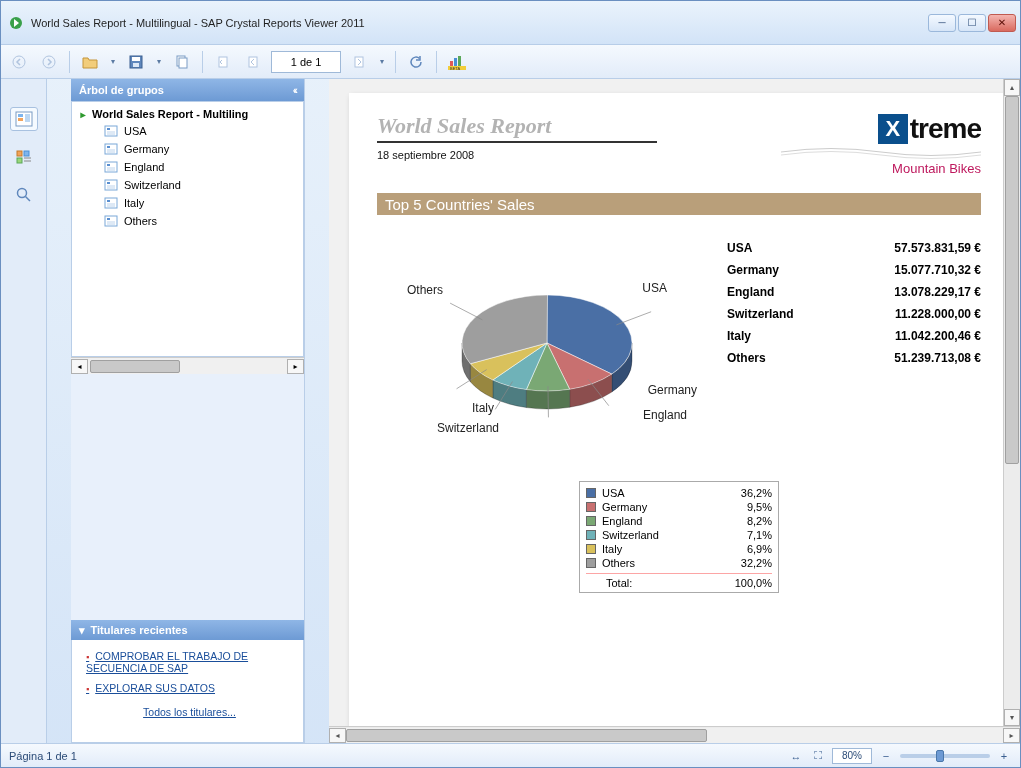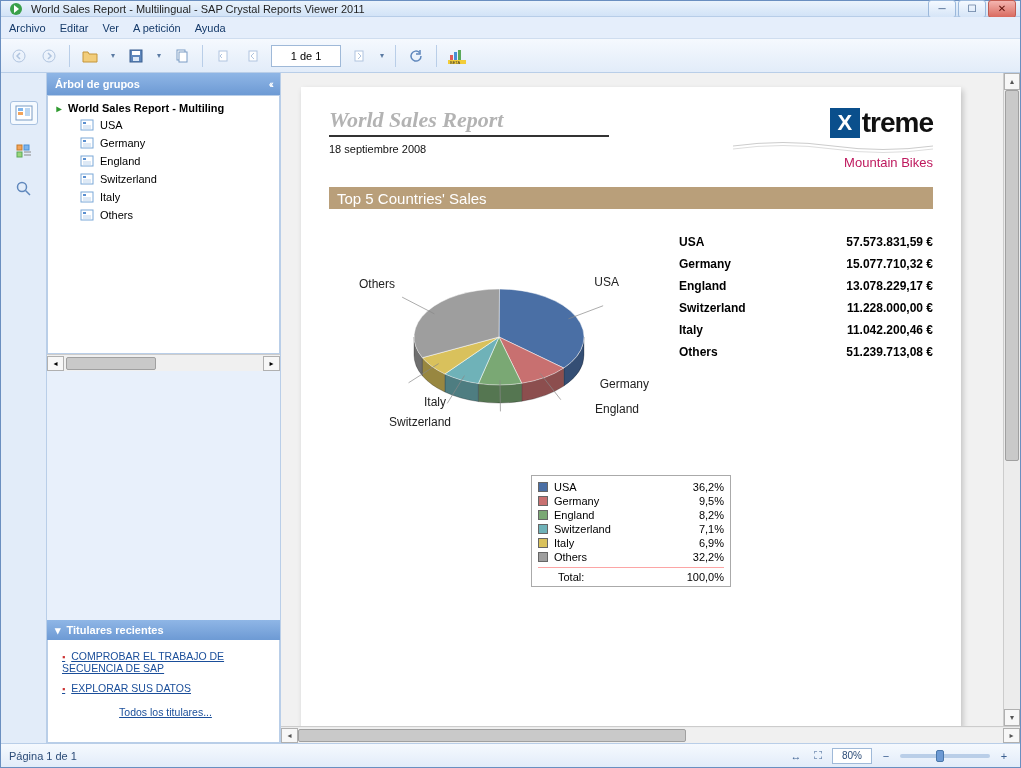--- a/index.html
+++ b/index.html
@@ -1,36 +1,36 @@
 <!DOCTYPE html>
 <html><head>
 <meta charset="utf-8">
 <style>
   * { box-sizing: border-box; margin: 0; padding: 0; }
   body { font-family: Tahoma, Arial, sans-serif; font-size: 11px; background: #d4e4f7; width: 1021px; height: 768px; overflow: hidden; }
 
   
   .window { width: 1021px; height: 768px; background: linear-gradient(to bottom, #e9f2fb 0%, #d4e4f7 100%); border: 1px solid #6a8fc0; display: flex; flex-direction: column; }
-  .titlebar { height: 16px; background: linear-gradient(to bottom, #eaf3fc, #d2e3f7); display: flex; align-items: center; padding: 0 4px 0 6px; border-bottom: 1px solid #b7cde8; }
+  .titlebar { height: 44px; background: linear-gradient(to bottom, #eaf3fc, #d2e3f7); display: flex; align-items: center; padding: 0 4px 0 6px; border-bottom: 1px solid #b7cde8; }
   .titlebar .app-icon { width: 18px; height: 18px; display:flex; align-items:center; justify-content:center; }
   .titlebar .title { margin-left: 6px; color: #1f1f1f; flex: 1; white-space: nowrap; overflow: hidden; }
   .win-controls { display: flex; gap: 2px; }
   .win-btn { width: 28px; height: 18px; border: 1px solid #9bb8db; border-radius: 3px; background: linear-gradient(#f4f9ff,#d6e5f7); display: flex; align-items:center; justify-content:center; font-size:10px; color:#2b4b77; cursor: default;}
   .win-btn.close { background: linear-gradient(#f4b5b0,#d96a5f); color: #5a0d06; border-color:#c05a50;}
 
   .menubar { height: 22px; display: flex; align-items: center; padding: 0 8px; gap: 14px; color: #153a6a; background:#e5eefb; border-bottom:1px solid #cfddef;}
   .menubar span { cursor: default; }
 
   .toolbar { height: 34px; display: flex; align-items: center; padding: 2px 6px; gap: 6px; background: linear-gradient(#f5f9fe,#e2ecf9); border-bottom:1px solid #b9cee8;}
   .tb-btn { width:24px; height:24px; border:1px solid transparent; border-radius:3px; display:flex; align-items:center; justify-content:center; color:#3a5f90;}
   .tb-sep { width:1px; height:22px; background:#b9cee8; margin:0 2px;}
   .page-box { height:22px; width:70px; border:1px solid #9fb9d8; background:#fff; display:flex; align-items:center; justify-content:center; font-size:11px;}
   .tb-dd { width:10px; display:flex; align-items:center; justify-content:center; font-size:8px; color:#5b7ba3;}
 
-  .body { flex:1; display:flex; min-height:0; }
+  .body { flex:1; display:flex; min-height:0;gap:24px; }
 
   
   .side-left { width: 46px; background:#e2ecf9; border-right:1px solid #b9cee8; display:flex; flex-direction:column; align-items:center; padding-top:28px; gap:14px;}
   .side-left .v-icon { width:28px; height:24px; border:1px solid transparent; border-radius:3px; display:flex; align-items:center; justify-content:center; color:#5b7ba3; }
   .side-left .v-icon.active { border-color:#a8c1e0; background:#f5faff; }
 
   .sidebar { width: 234px; background:#e8f0fb; border-right:1px solid #b9cee8; display:flex; flex-direction:column; }
   .panel-head { height:22px; background: linear-gradient(#8fb6e6,#6d9ad4); color:#fff; font-weight:bold; display:flex; align-items:center; padding:0 8px; justify-content:space-between;}
   .panel-head .collapse{font-size:11px; letter-spacing:-2px;}
   .tree { flex:1; background:#fff; border:1px solid #b9cee8; margin:0; padding:4px 2px; overflow:hidden; }
@@ -115,27 +115,20 @@
         </svg>
     </span>
     <span class="title">World Sales Report - Multilingual - SAP Crystal Reports Viewer 2011</span>
     <div class="win-controls">
       <div class="win-btn">─</div>
       <div class="win-btn">☐</div>
       <div class="win-btn close">✕</div>
     </div>
   </div>
 
-  <div class="menubar">
-    <span>Archivo</span>
-    <span>Editar</span>
-    <span>Ver</span>
-    <span>A petición</span>
-    <span>Ayuda</span>
-  </div>
 
   <div class="toolbar">
     <div class="tb-btn">
         <svg width="14" height="14" viewBox="0 0 14 14">
           <circle cx="7" cy="7" r="6" fill="none" stroke="#b0c4df"></circle>
           <path d="M8 4 L5 7 L8 10" stroke="#b0c4df" fill="none" stroke-width="1.5"></path>
         </svg>
       </div>
     <div class="tb-btn">
         <svg width="14" height="14" viewBox="0 0 14 14">

